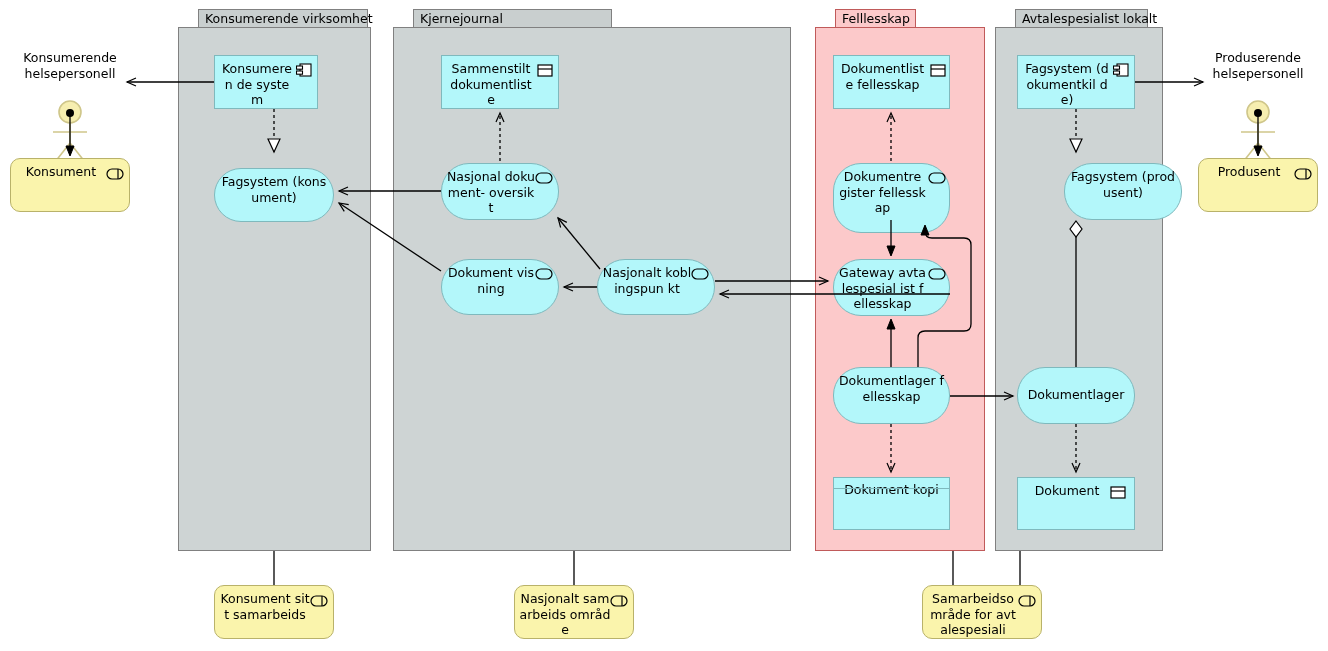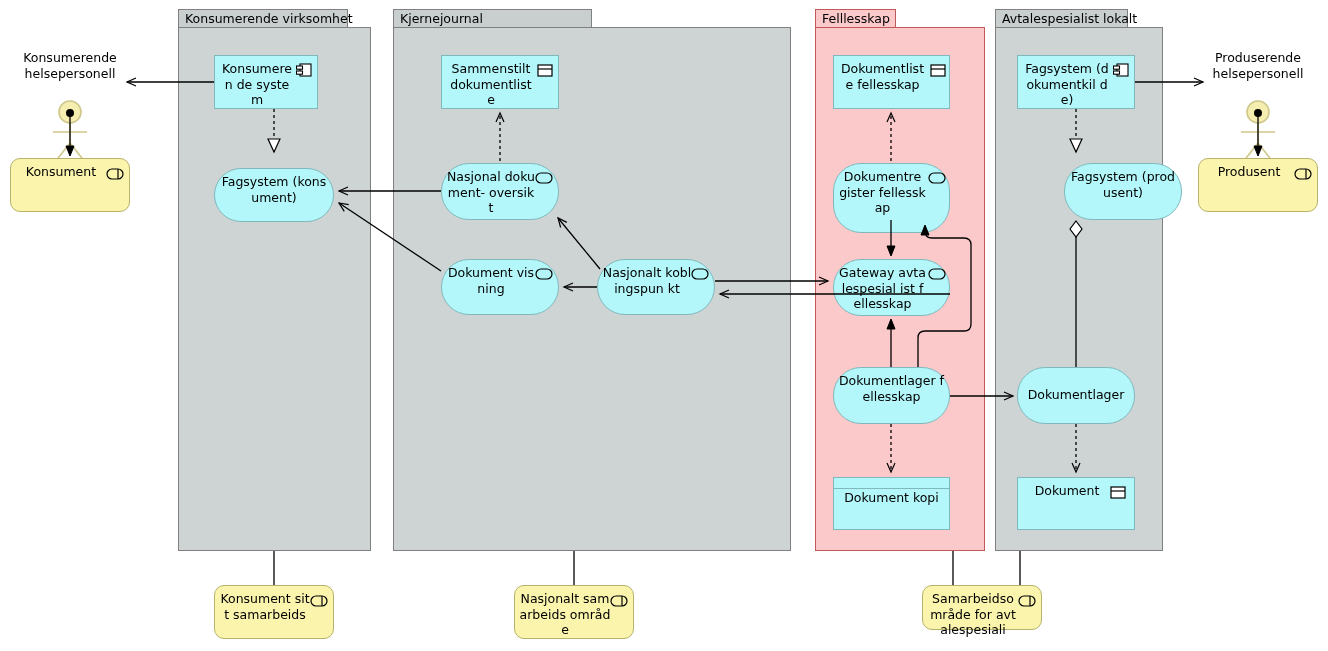--- a/index.html
+++ b/index.html
@@ -1,21 +1,21 @@
 <!DOCTYPE html>
 <html><head>
 <meta charset="utf-8">
 <style>
   html,body{margin:0;padding:0;background:#ffffff;}
   body{font-family:"DejaVu Sans","Liberation Sans",sans-serif;}
   #canvas{position:relative;width:1328px;height:651px;background:#ffffff;overflow:hidden;}
 
   .pkg{position:absolute;box-sizing:border-box;}
   .pkg-tab{position:absolute;box-sizing:border-box;height:19px;border:1px solid #808080;
-           font-size:12.5px;line-height:17px;padding-left:6px;color:#000;white-space:nowrap;}
+           font-size:12.5px;line-height:17px;padding-left:6px;color:#000;white-space:nowrap;margin-left:20px;}
   .pkg-body{position:absolute;box-sizing:border-box;border:1px solid #808080;}
 
   .node{position:absolute;box-sizing:border-box;background:#b3f7fa;border:1px solid #7fb9bd;}
   .node.rect{border-radius:0;}
   .node.round{border-radius:28px;}
   .node.yellow{background:#faf4ac;border:1px solid #b9b26a;border-radius:10px;}
 
   .nlabel{position:absolute;left:0;right:0;top:0;text-align:center;font-size:12.5px;
           line-height:15.5px;color:#000;padding:5px 4px 0 4px;box-sizing:border-box;
           word-break:break-all;overflow:hidden;}
@@ -158,21 +158,21 @@
     <svg class="ico" style="right:3px;top:8px;" width="18" height="12">
       <rect x="1" y="1" width="16" height="10" rx="5" fill="none" stroke="#000" stroke-width="1.2"></rect>
     </svg>
   </div>
 
   <div class="node round" style="left:833px;top:367px;width:117px;height:57px;">
     <div class="nlabel">Dokumentlager fellesskap</div>
   </div>
 
   <div class="node rect" style="left:833px;top:477px;width:117px;height:53px;">
-    <div class="nlabel" style="padding-top:12px;">Dokument kopi</div>
+    <div class="nlabel" style="padding-top:4px;">Dokument kopi</div>
     <div style="position:absolute;left:0;right:0;top:10px;height:1px;background:#7fb9bd;"></div>
   </div>
 
   <div class="node rect" style="left:1017px;top:55px;width:118px;height:54px;">
     <div class="nlabel pad-ico">Fagsystem (dokumentkil de)</div>
     <svg class="ico" style="right:5px;top:7px;" width="16" height="14">
       <rect x="4" y="1" width="11" height="12" fill="#fff" stroke="#000" stroke-width="1.1"></rect>
       <rect x="0.5" y="3" width="6" height="3.2" fill="#fff" stroke="#000" stroke-width="1.1"></rect>
       <rect x="0.5" y="8" width="6" height="3.2" fill="#fff" stroke="#000" stroke-width="1.1"></rect>
     </svg>
@@ -203,21 +203,21 @@
   </div>
 
   <div class="node yellow" style="left:514px;top:585px;width:120px;height:54px;">
     <div class="nlabel pad-ico">Nasjonalt samarbeids område</div>
     <svg class="ico" style="right:5px;top:9px;" width="18" height="12">
       <rect x="1" y="1" width="16" height="10" rx="5" fill="none" stroke="#000" stroke-width="1.2"></rect>
       <line x1="12" y1="1" x2="12" y2="11" stroke="#000" stroke-width="1.2"></line>
     </svg>
   </div>
 
-  <div class="node yellow" style="left:922px;top:585px;width:120px;height:45px;">
+  <div class="node yellow" style="left:922px;top:585px;width:120px;height:54px;">
     <div class="nlabel pad-ico">Samarbeidso mråde for avtalespesiali</div>
     <svg class="ico" style="right:5px;top:9px;" width="18" height="12">
       <rect x="1" y="1" width="16" height="10" rx="5" fill="none" stroke="#000" stroke-width="1.2"></rect>
       <line x1="12" y1="1" x2="12" y2="11" stroke="#000" stroke-width="1.2"></line>
     </svg>
   </div>
 
   <svg class="overlay">
     <defs>
       <marker id="arrOpen" markerWidth="12" markerHeight="12" refX="10" refY="5" orient="auto" markerUnits="userSpaceOnUse">

